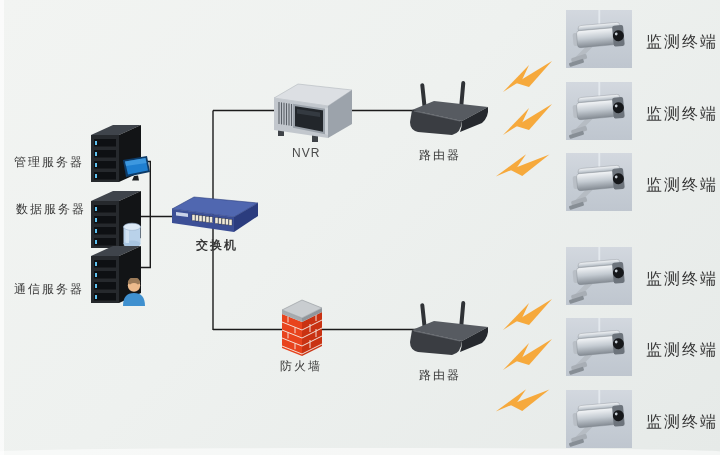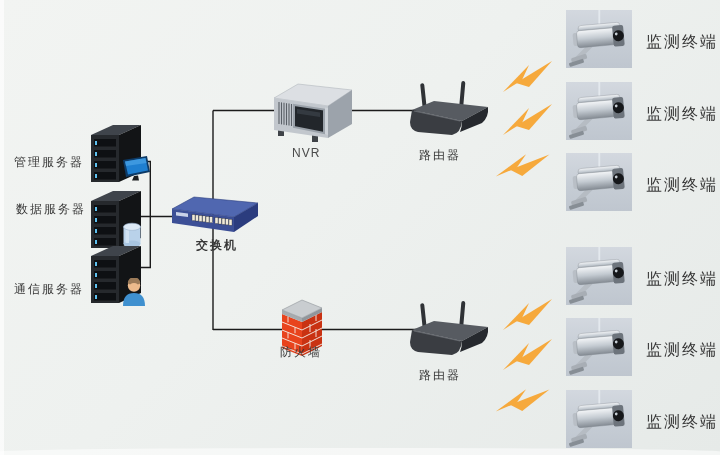--- a/index.html
+++ b/index.html
@@ -29,21 +29,21 @@
   .lbl-srv2{left:16px;top:201px;}
   .lbl-srv3{left:14px;top:258px;margin-top:23px;}
   
   .switch{left:168px;top:188px;}
   .lbl-switch{left:196px;top:237px;font-weight:bold;}
   .nvr{left:268px;top:78px;}
   .lbl-nvr{left:292px;top:146px;}
   .router1{left:400px;top:80px;}
   .lbl-router1{left:419px;top:147px;}
   .firewall{left:280px;top:296px;}
-  .lbl-firewall{left:280px;top:344px;}
+  .lbl-firewall{left:280px;top:358px;}
   .router2{left:400px;top:300px;}
   .lbl-router2{left:419px;top:367px;}
   
   .terminal{position:absolute;left:566px;width:160px;height:58px;z-index:2;}
   .t1{top:10px;}.t2{top:82px;}.t3{top:153px;}
   .t4{top:247px;}.t5{top:318px;}.t6{top:390px;}
   .cam-box{position:absolute;left:0;top:0;width:66px;height:58px;
     background:linear-gradient(180deg,#d3d8df 0%,#c6cdd5 55%,#bfc6cf 100%);}
   .term-label{position:absolute;left:80px;top:22px;font-size:16px;letter-spacing:2px;color:#383838;white-space:nowrap;}
   

